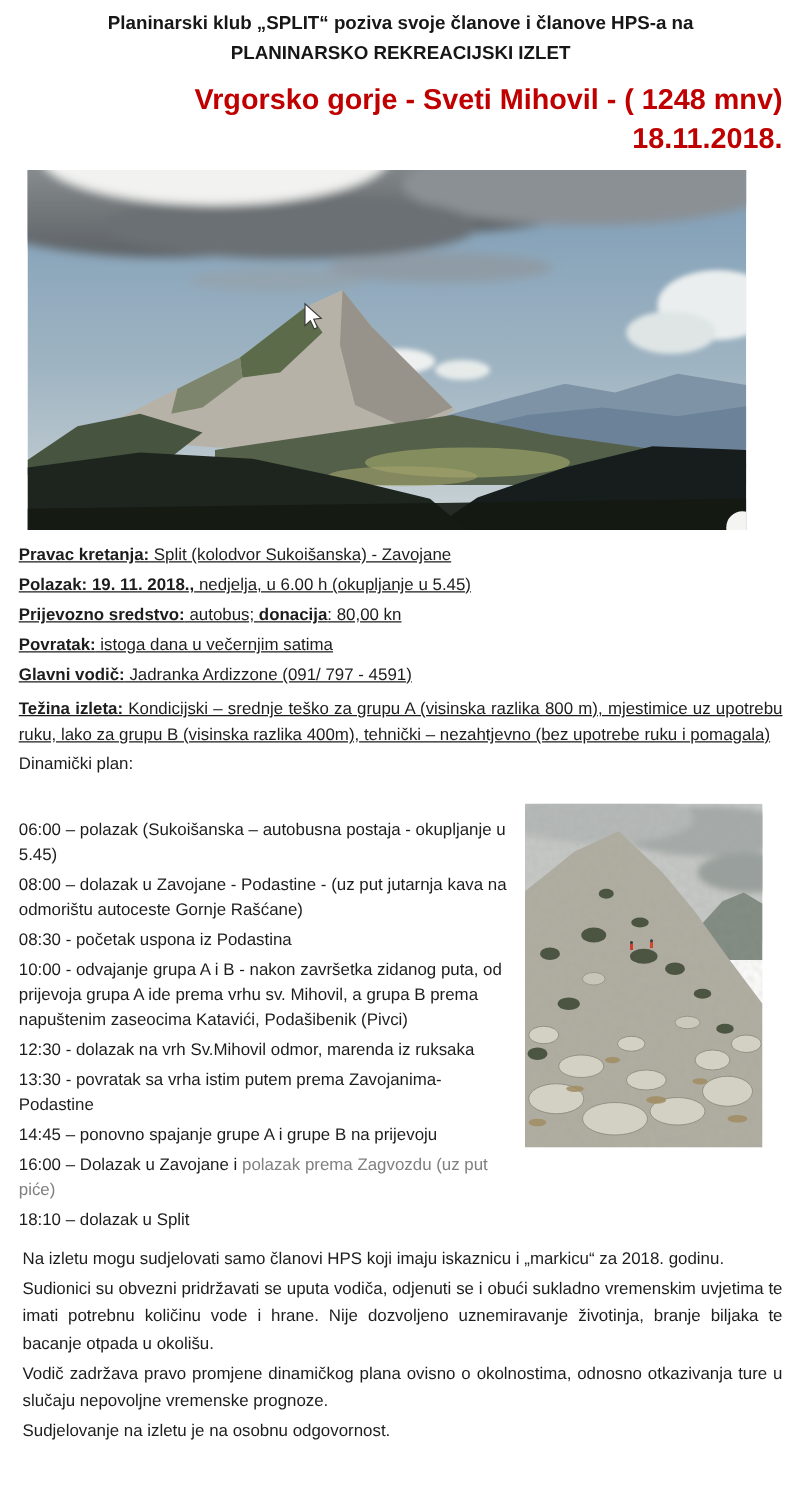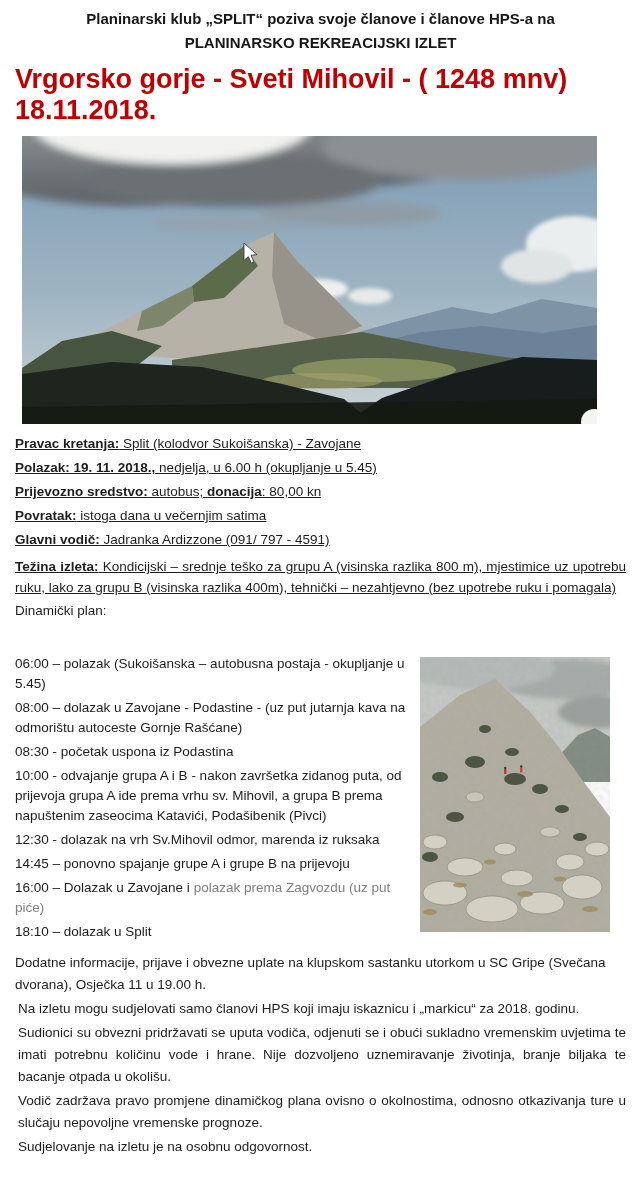--- a/index.html
+++ b/index.html
@@ -5,34 +5,34 @@
   html,body { margin:0; padding:0; background:#ffffff; }
   body {
     width:638px; height:1204px; overflow:hidden;
     font-family:"Liberation Sans", sans-serif;
     color:#1d1d1d;
   }
   .page { box-sizing:border-box; padding:8px 12px 0 15px; }
 
   .hdr { margin:0; text-align:center; font-weight:bold; font-size:15px; line-height:21px; color:#171717; }
   .hdr2 { margin-top:3px; }
-  .title { margin:0; text-align:left; color:#c00000; font-weight:bold; font-size:27px; line-height:31px; }
+  .title { margin:0; text-align:right; color:#c00000; font-weight:bold; font-size:23px; line-height:31px; }
   .title-first { margin-top:11px; }
 
   figure { margin:0; padding:0; }
   .main-photo { display:block; margin:10px 0 0 7px; width:575px; height:288px; }
   .main-photo svg { display:block; width:575px; height:288px; }
 
   .info { margin-top:12px; }
   .info p { margin:0 0 8px; font-size:13.5px; line-height:16px;text-decoration:underline; }
   .b { font-weight:bold; }
   .tezina { line-height:21px !important; text-align:justify; margin:2px 0 4px !important; }
 
   .plan-title { font-weight:normal; font-size:13.5px; line-height:18px; margin:0 0 8px; }
-  .plan-row { display:flex; align-items:center;margin-top:34px; }
+  .plan-row { display:flex; align-items:flex-start;margin-top:34px; }
   .plan-col { width:398px; }
   .plan-col p { margin:0 0 4px; font-size:13.5px; line-height:20px; }
   .muted { color:#808080; }
   .side-photo { width:190px; height:275px; margin-left:7px; margin-top:-11px; }
   .side-photo svg { display:block; width:190px; height:275px; }
 
   .notes { margin-top:6px; }
   .notes p { margin:0 0 2px; font-size:13.5px; line-height:22px; }
   .just { text-align:justify; }
   .ind { padding-left:3px; }
@@ -119,20 +119,21 @@
 
   <section>
     <p class="plan-title">Dinamički plan:</p>
     <div class="plan-row">
       <div class="plan-col">
         <p>06:00 – polazak (Sukoišanska – autobusna postaja - okupljanje u 5.45)</p>
         <p>08:00 – dolazak u Zavojane - Podastine  - (uz put  jutarnja kava na odmorištu autoceste Gornje Rašćane)</p>
         <p>08:30 - početak uspona iz Podastina</p>
         <p>10:00 - odvajanje grupa A i B - nakon završetka zidanog puta, od prijevoja grupa A ide prema vrhu  sv. Mihovil, a  grupa B prema napuštenim zaseocima  Katavići, Podašibenik (Pivci)</p>
         <p>12:30 -  dolazak  na vrh Sv.Mihovil  odmor, marenda iz ruksaka</p>
+        <p>13:30 - povratak sa vrha istim putem prema Zavojanima-Podastine</p>
         <p>14:45 – ponovno spajanje grupe A i grupe B na prijevoju</p>
         <p><span>16:00 – Dolazak u Zavojane i </span><span class="muted">polazak prema Zagvozdu (uz put piće)</span></p>
         <p>18:10 – dolazak u Split</p>
       </div>
       <figure class="side-photo">
         <svg viewBox="0 0 190 275" preserveAspectRatio="none">
           <defs>
             <filter id="rocktex">
               <feTurbulence type="fractalNoise" baseFrequency="0.18" numOctaves="3" seed="7"></feTurbulence>
               <feColorMatrix type="matrix" values="0 0 0 0 0.35  0 0 0 0 0.34  0 0 0 0 0.30  0 0 0 0.45 0"></feColorMatrix>
@@ -189,20 +190,19 @@
               <circle cx="85.2" cy="111" r="1.2" fill="#3a3a3a"></circle>
             <rect x="100" y="110.5" width="2.4" height="5" fill="#d0492c"></rect>
               <circle cx="101.2" cy="109.5" r="1.2" fill="#3a3a3a"></circle>
           </g>
         </svg>
       </figure>
     </div>
   </section>
 
   <section class="notes">
-    <p>Dodatne informacije, prijave i obvezne uplate na klupskom sastanku utorkom u SC Gripe (Svečana dvorana), Osječka 11 u 19.00 h.</p>
     <p class="ind">Na izletu mogu sudjelovati samo članovi HPS koji imaju iskaznicu i „markicu“ za 2018. godinu.</p>
     <p class="just ind">Sudionici su obvezni pridržavati se uputa vodiča, odjenuti se i obući sukladno vremenskim uvjetima te imati potrebnu količinu vode i hrane. Nije dozvoljeno uznemiravanje životinja, branje biljaka te bacanje otpada u okolišu.</p>
     <p class="just ind">Vodič zadržava pravo promjene dinamičkog plana ovisno o okolnostima, odnosno otkazivanja ture u slučaju nepovoljne vremenske prognoze.</p>
     <p class="ind">Sudjelovanje na izletu je na osobnu odgovornost.</p>
   </section>
 
 </div>
 
 </body></html>

